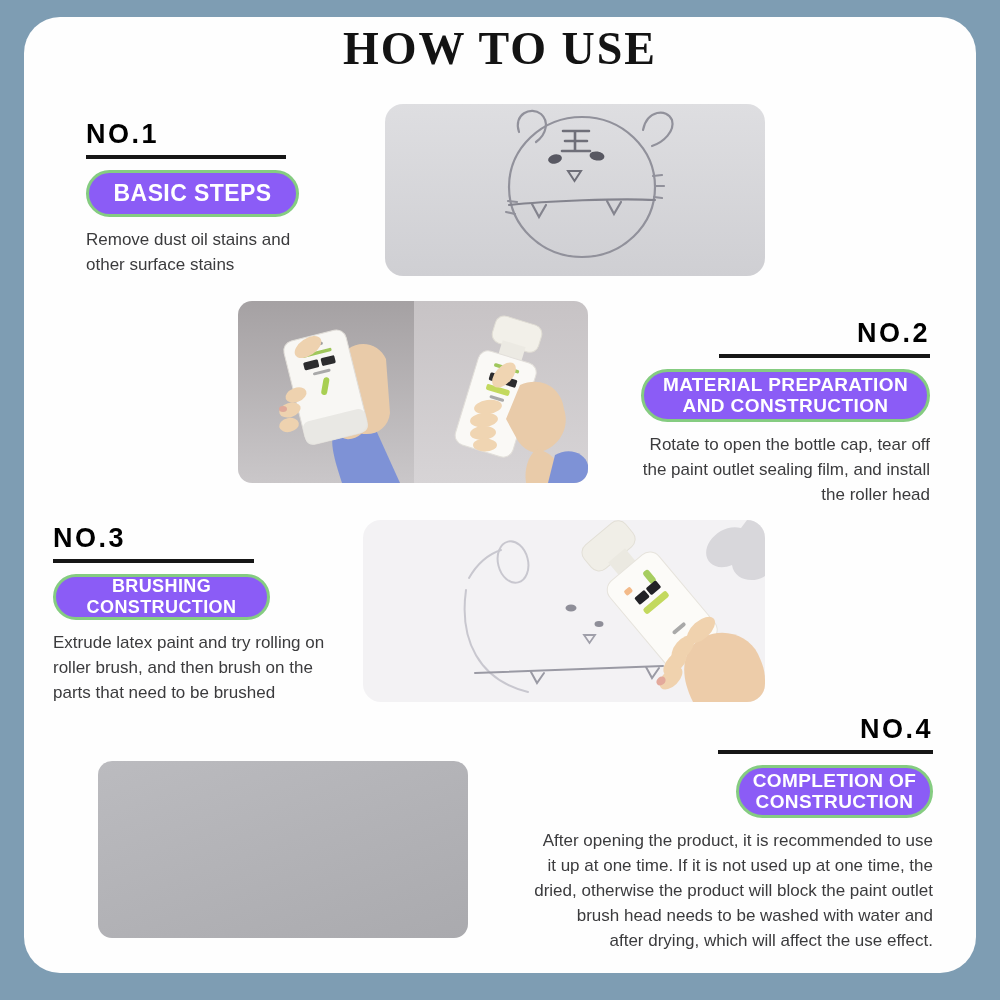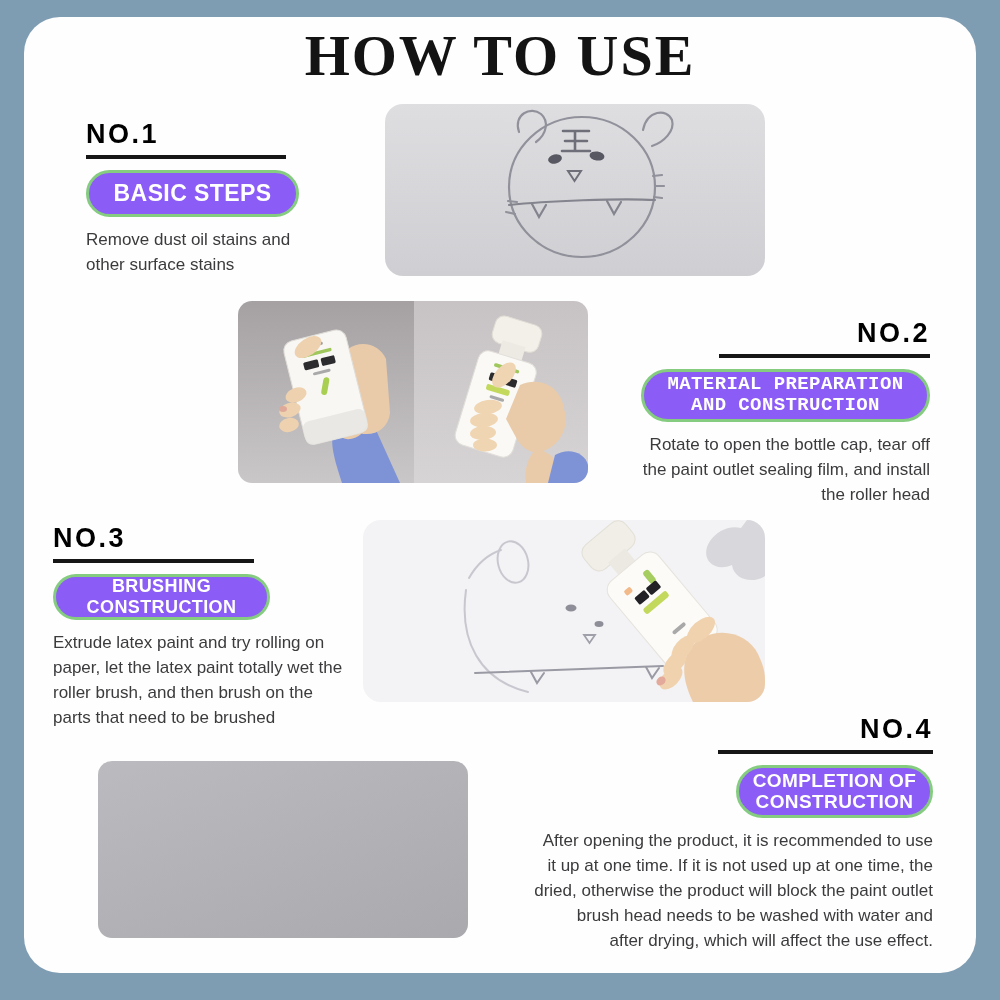--- a/index.html
+++ b/index.html
@@ -9,21 +9,21 @@
     background:#7e9db3; overflow:hidden;
     font-family:"Liberation Sans", sans-serif;
   }
   .card {
     position:absolute; left:24px; top:17px; width:952px; height:956px;
     background:#fefefe; border-radius:36px;
   }
   .title {
     position:absolute; top:22px; left:0; width:100%; text-align:center;
     font-family:"Liberation Serif", serif; font-weight:700;
-    font-size:58px; letter-spacing:2px; color:#131313;
+    font-size:46px; letter-spacing:2px; color:#131313;
   }
   .step-text { position:absolute; display:flex; flex-direction:column; }
   .step-text.left  { align-items:flex-start; text-align:left; }
   .step-text.right { align-items:flex-end; text-align:right; }
   .step-no { font-size:27px; font-weight:600; color:#000000; letter-spacing:2.5px; }
   .rule { height:3.5px; background:#161616; margin-top:5px; }
   .badge {
     margin-top:11px; background:#8b5cf6; border:3px solid #85cc81;
     color:#ffffff; font-weight:700; letter-spacing:0.4px;
     display:flex; flex-direction:column; justify-content:center; align-items:center;
@@ -36,21 +36,21 @@
 
   .s1-text { left:86px;  top:119px; width:250px; }
   .s1-rule { width:200px; }
   .s1-badge { width:213px; height:47px; font-size:23px; }
   .photo1 { left:385px; top:104px; width:380px; height:172px; border-radius:18px;
             background:linear-gradient(180deg,#dedee1,#cfcfd3); }
 
   .photo2 { left:238px; top:301px; width:350px; height:182px; border-radius:14px; }
   .s2-text { right:70px; top:318px; width:340px; }
   .s2-rule { width:211px; }
-  .s2-badge { width:289px; height:53px; font-size:19px; line-height:21px;font-family:Liberation Mono, monospace; }
+  .s2-badge { width:289px; height:53px; font-size:19px; line-height:21px; }
 
   .s3-text { left:53px; top:523px; width:330px; }
   .s3-rule { width:201px; }
   .s3-badge { width:217px; height:46px; font-size:18px; line-height:21px; }
   .photo3 { left:363px; top:520px; width:402px; height:182px; border-radius:18px;
             background:#f3f2f4; }
 
   .photo4 { left:98px; top:761px; width:370px; height:177px; border-radius:14px;
             background:linear-gradient(160deg,#bbbbbf,#aaaaae); }
   .s4-text { right:67px; top:714px; width:465px; }
@@ -170,21 +170,20 @@
 
   <div class="step-text left s3-text">
     <div class="step-no">NO.3</div>
     <div class="rule s3-rule"></div>
     <div class="badge s3-badge">
       <span>BRUSHING</span>
       <span>CONSTRUCTION</span>
     </div>
     <div class="desc">
       <div>Extrude latex paint and try rolling on</div>
-      <div>paper, let the latex paint totally wet the</div>
       <div>roller brush, and then brush on the</div>
       <div>parts that need to be brushed</div>
     </div>
   </div>
 
   <div class="photo photo3" aria-label="hand rolling white paint over the tiger drawing with the roller bottle">
     <svg viewBox="0 0 402 182">
       <path d="M402,0 L402,56 C390,64 371,60 369,45 C350,53 336,38 347,21 C354,11 366,5 378,8 L384,0 Z" fill="#d8d7db"></path>
       <g fill="none" stroke="#c4c3cb" stroke-width="2" stroke-linecap="round" opacity="0.9">
         <ellipse cx="150" cy="42" rx="15" ry="21" transform="rotate(-14 150 42)"></ellipse>

